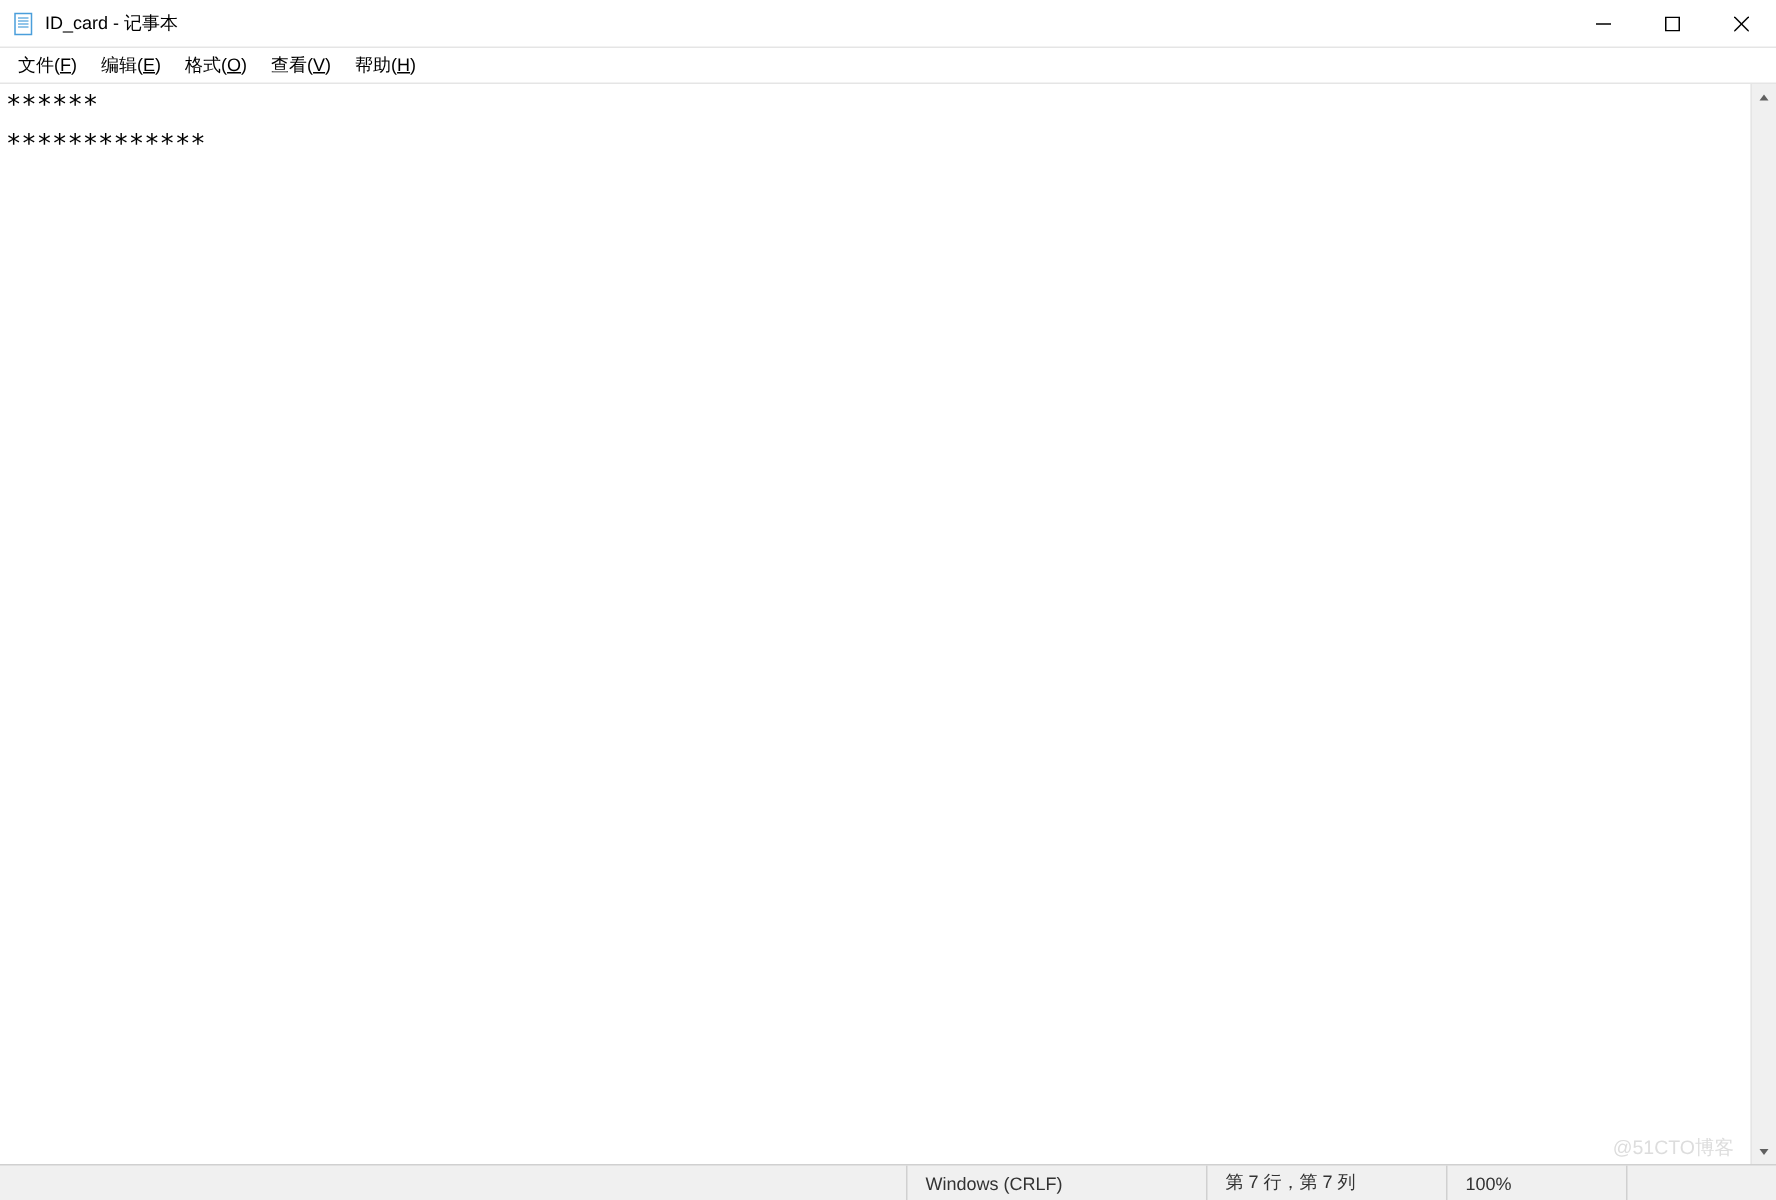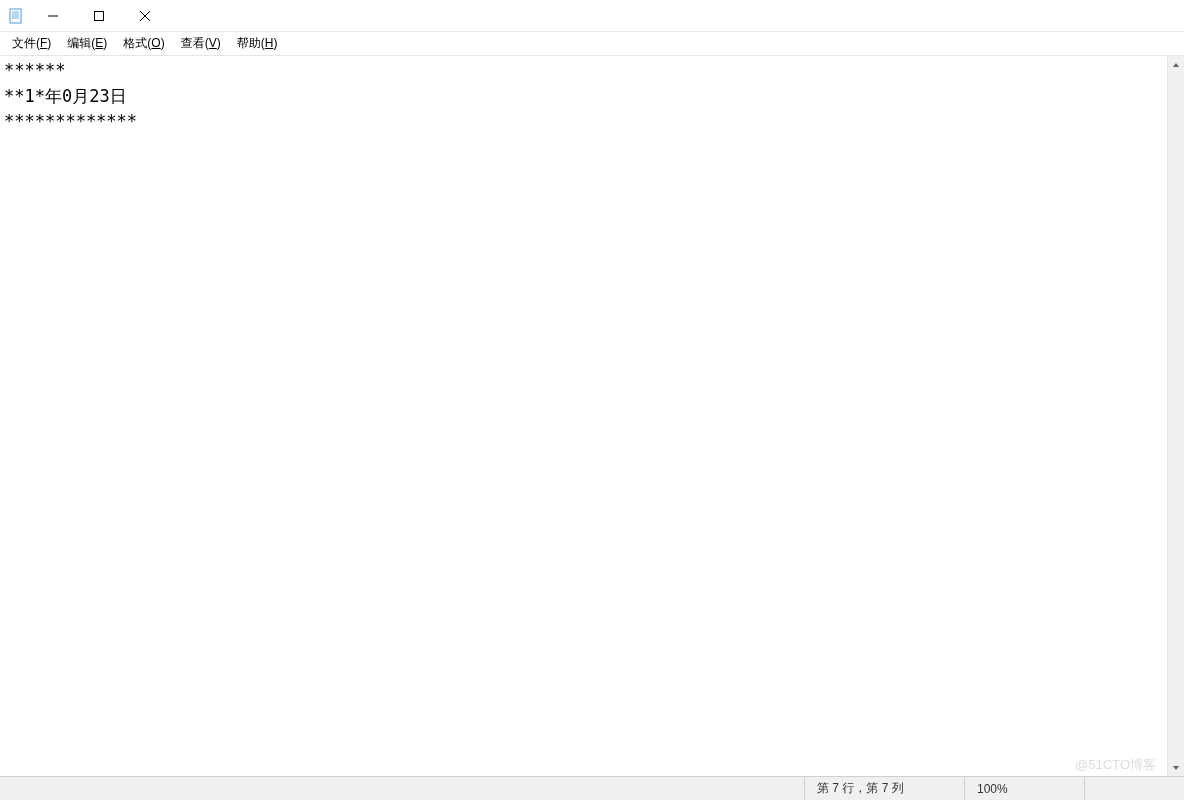--- a/index.html
+++ b/index.html
@@ -137,20 +137,21 @@
 <div class="titlebar">
   <span class="titlebar-icon">
     <svg width="16" height="16" viewBox="0 0 16 16">
       <rect x="2" y="1" width="11" height="14" fill="#fff" stroke="#4a9edb" stroke-width="1"></rect>
       <line x1="4" y1="4" x2="11" y2="4" stroke="#4a9edb" stroke-width="0.8"></line>
       <line x1="4" y1="6" x2="11" y2="6" stroke="#4a9edb" stroke-width="0.8"></line>
       <line x1="4" y1="8" x2="11" y2="8" stroke="#4a9edb" stroke-width="0.8"></line>
       <line x1="4" y1="10" x2="11" y2="10" stroke="#4a9edb" stroke-width="0.8"></line>
     </svg>
   </span>
+  <span class="titlebar-title">ID_card - 记事本</span>
   <div class="titlebar-controls">
     <div class="titlebar-btn">
       <svg width="10" height="10" viewBox="0 0 10 10">
           <line x1="0" y1="5" x2="10" y2="5" stroke="#000" stroke-width="1"></line>
         </svg>
     </div>
     <div class="titlebar-btn">
       <svg width="10" height="10" viewBox="0 0 10 10">
           <rect x="0.5" y="0.5" width="9" height="9" fill="none" stroke="#000" stroke-width="1"></rect>
         </svg>
@@ -166,35 +167,36 @@
 
 <div class="menubar">
   <div class="menu-item"><span>文件(</span><span class="menu-underline">F</span><span>)</span></div>
   <div class="menu-item"><span>编辑(</span><span class="menu-underline">E</span><span>)</span></div>
   <div class="menu-item"><span>格式(</span><span class="menu-underline">O</span><span>)</span></div>
   <div class="menu-item"><span>查看(</span><span class="menu-underline">V</span><span>)</span></div>
   <div class="menu-item"><span>帮助(</span><span class="menu-underline">H</span><span>)</span></div>
 </div>
 
 <div class="content-area">
-  <div class="text-content"><span class="text-line">******</span><span class="text-line">**1*年0月23日</span><span class="text-line">*************</span></div>
+  <div class="text-content"><span class="text-line">******</span><span class="text-line">*************</span></div>
   <div class="scrollbar-track">
     <div class="scrollbar-up">
       <svg width="8" height="8" viewBox="0 0 8 8">
           <path d="M4 2 L7 6 L1 6 Z" fill="#606060"></path>
         </svg>
     </div>
     <div class="scrollbar-down">
       <svg width="8" height="8" viewBox="0 0 8 8">
           <path d="M4 6 L1 2 L7 2 Z" fill="#606060"></path>
         </svg>
     </div>
   </div>
 </div>
 
 <div class="statusbar">
   <div class="status-spacer"></div>
+  <div class="status-section" style="width:200px">Windows (CRLF)</div>
   <div class="status-section" style="width:160px">第 7 行，第 7 列</div>
   <div class="status-section" style="width:120px">100%</div>
   <div class="status-section" style="width:100px"></div>
 </div>
 
 <div class="watermark">@51CTO博客</div>
 
 </body></html>

